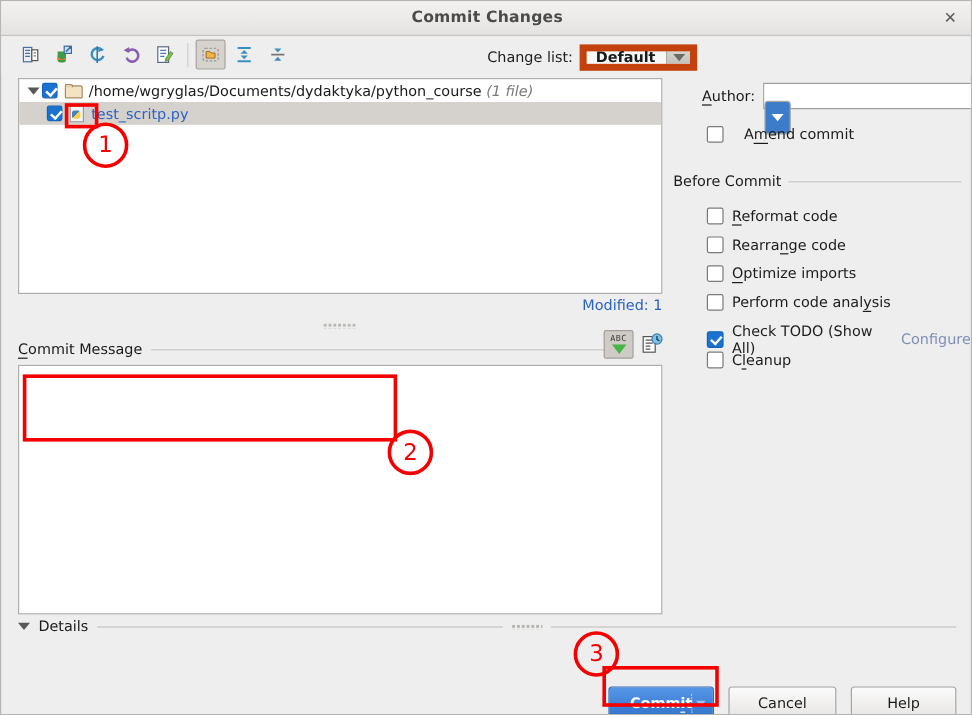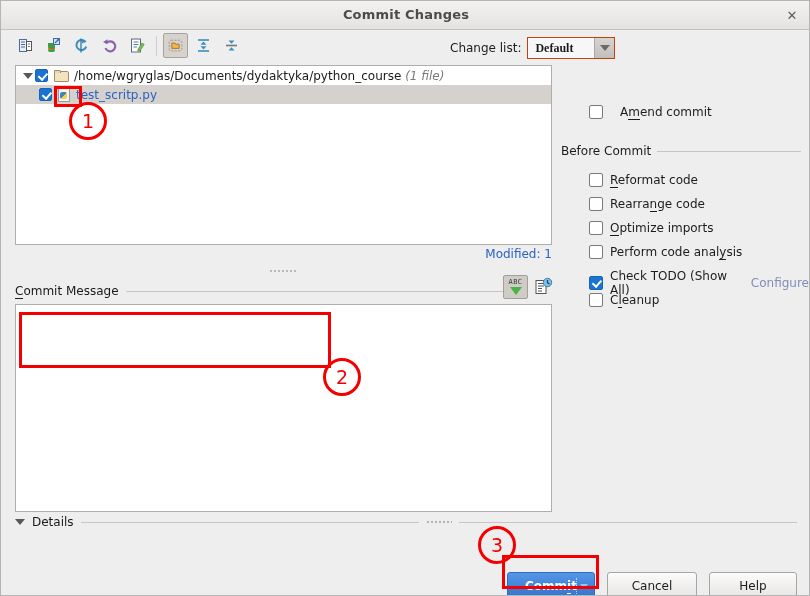--- a/index.html
+++ b/index.html
@@ -84,30 +84,28 @@
     background: #d0cdc9;
     margin: 0 3px;
   }
 
   .changelist-wrap {
     position: absolute;
     left: 405px; top: 6px;
     display: flex;
     align-items: center;
     gap: 6px;
-    margin-left: 44px;
   }
   .changelist-label { font-size: 12px; color: #1c1c1c; }
   .combo {
     display: flex;
     height: 22px;
-    border: 1px solid #c2410c;
+    border: 6px solid #c2410c;
     background: #f6f6f6;
     box-sizing: border-box;
-    font-family: Liberation Serif, serif;
   }
   .combo .val {
     min-width: 52px;
     padding: 0 7px;
     display: flex; align-items: center;
     font-size: 12px; font-weight: bold;
     color: #1a1a1a;
     background: #f7f7f7;
   }
   .combo .arrow {
@@ -504,20 +502,29 @@
       <div class="combo">
         <div class="val">Default</div>
         <div class="arrow">
             <span class="tri-down"></span>
           </div>
       </div>
     </div>
   </div>
 
 
+  <div class="author-row">
+    <span class="lbl"><u>A</u>uthor:</span>
+    <div class="author-combo">
+      <div class="fld"></div>
+      <div class="btn">
+          <span class="tri-down-white"></span>
+        </div>
+    </div>
+  </div>
 
   <div class="cbrow" style="left:588px; top:104px;gap:17px;">
     <span class="cb"></span>
     <span>A<u>m</u>end commit</span>
   </div>
 
   <div class="before-group">
     <div class="grp-header">
       <span>Before Commit</span>
       <span class="rule"></span>

